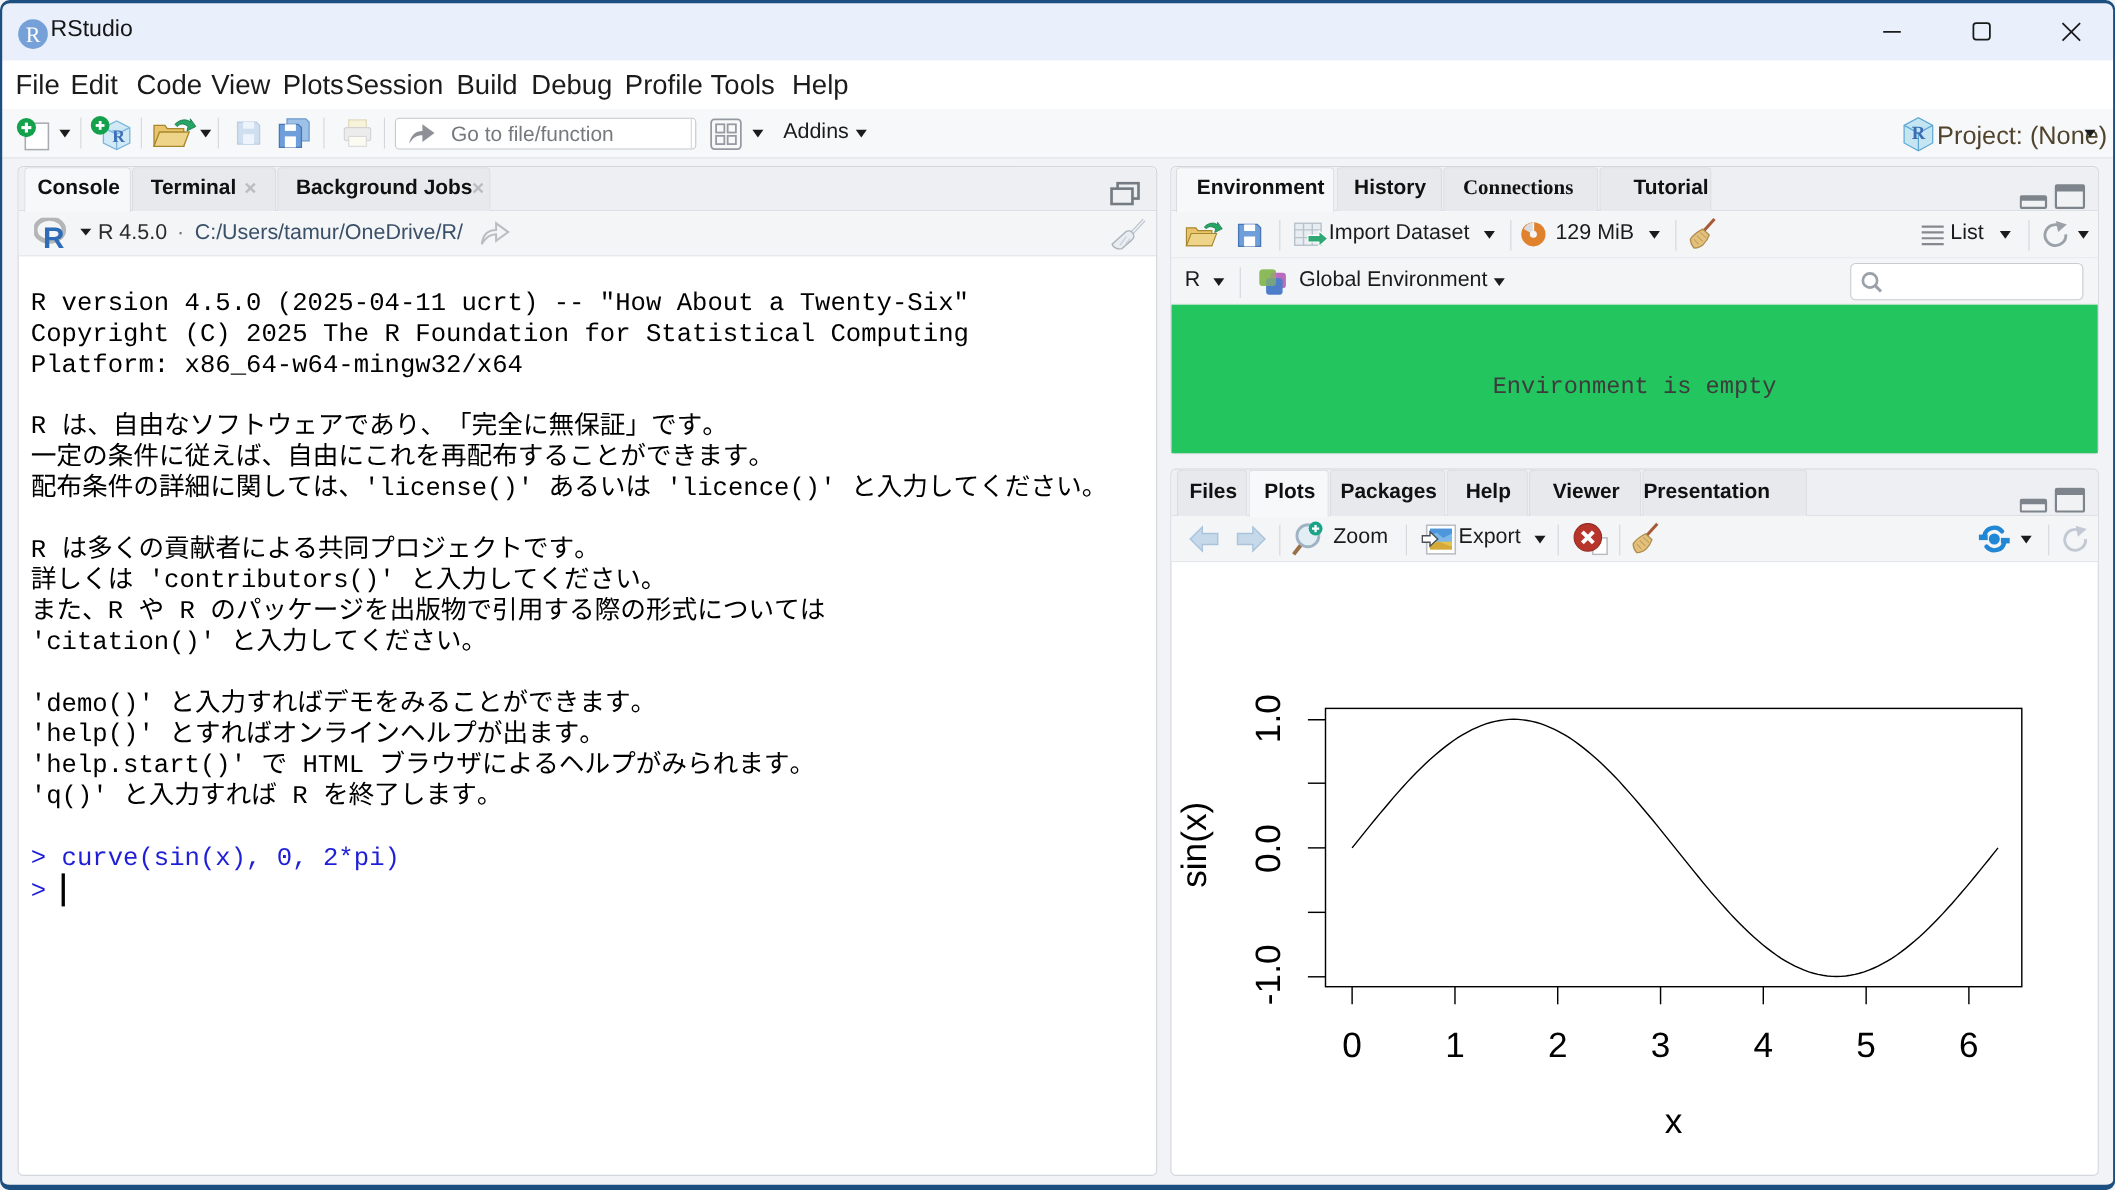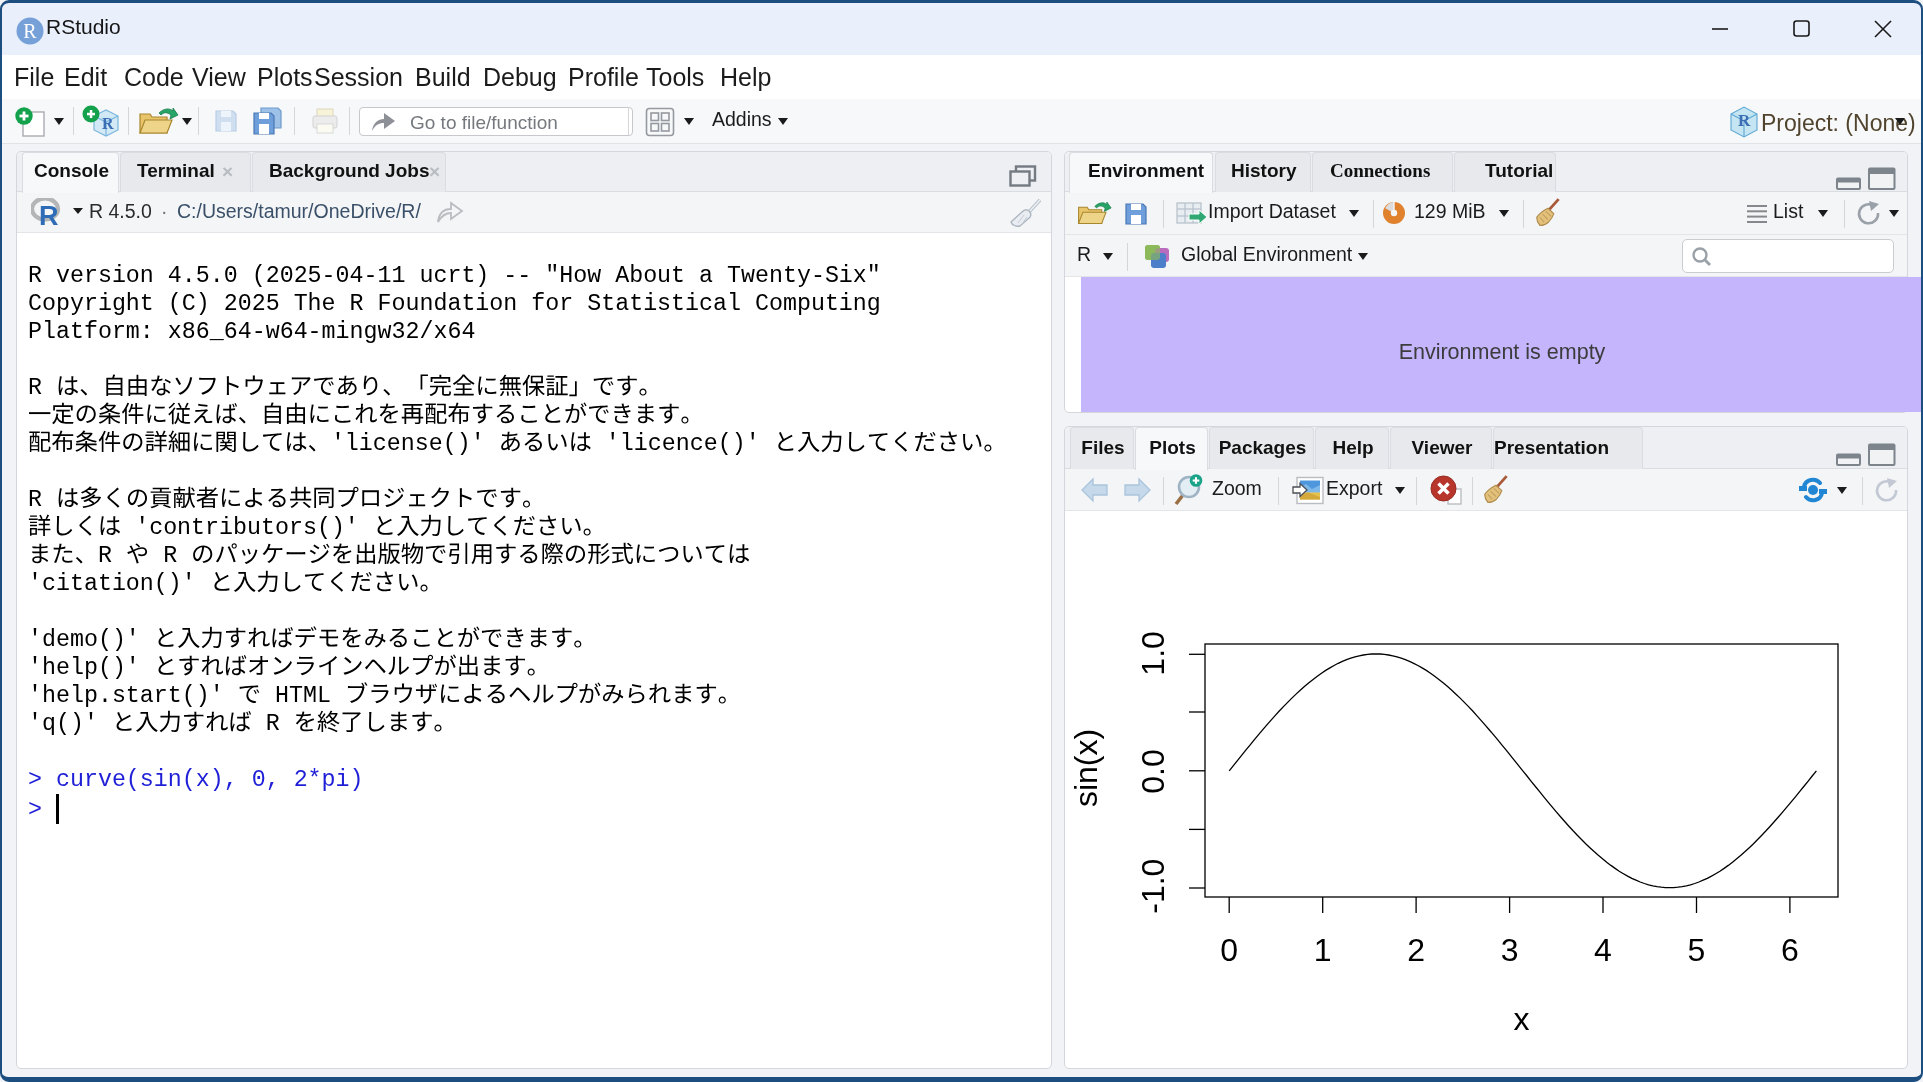--- a/index.html
+++ b/index.html
@@ -628,21 +628,21 @@
     </svg>
     <span class="tbtxt" style="left:116px;top:8px;">Global Environment</span>
     <div class="caret" style="left:293px;top:18px"></div>
     <div class="abs" style="left:617px;top:4px;width:212px;height:34px;background:#fff;border:1px solid #c9ccd0;border-radius:5px;box-sizing:border-box;">
       <svg class="abs" style="left:8px;top:6px" width="22" height="22" viewBox="0 0 22 22">
         <circle cx="9" cy="9" r="6.5" fill="none" stroke="#9aa1a8" stroke-width="2.4"></circle>
         <line x1="13.5" y1="13.5" x2="19" y2="19" stroke="#9aa1a8" stroke-width="2.8"></line>
       </svg>
     </div>
   </div>
-  <div class="abs" style="left:16px;top:125px;width:842px;height:135px;background:#c4b5fd;">
+  <div class="abs" style="left:0;top:125px;width:842px;height:135px;background:#22c55e;font-family:Liberation Mono, monospace;">
     <div class="abs" style="left:0;width:842px;top:63px;text-align:center;font-size:21.5px;color:#3c3c3c;">Environment is empty</div>
   </div>
 </div>
 
 <div id="plotspanel" class="panel" style="left:1064px;top:426px;width:844px;height:643px;">
   <div class="tabbar" style="height:42px;">
     <div class="tab" style="left:5px;width:64px;height:42px;">
         <span class="lbl" style="left:0;width:64px;text-align:center;top:9px;">Files</span>
       </div>
     <div class="tab active" style="left:70px;width:73px;height:43px;">

